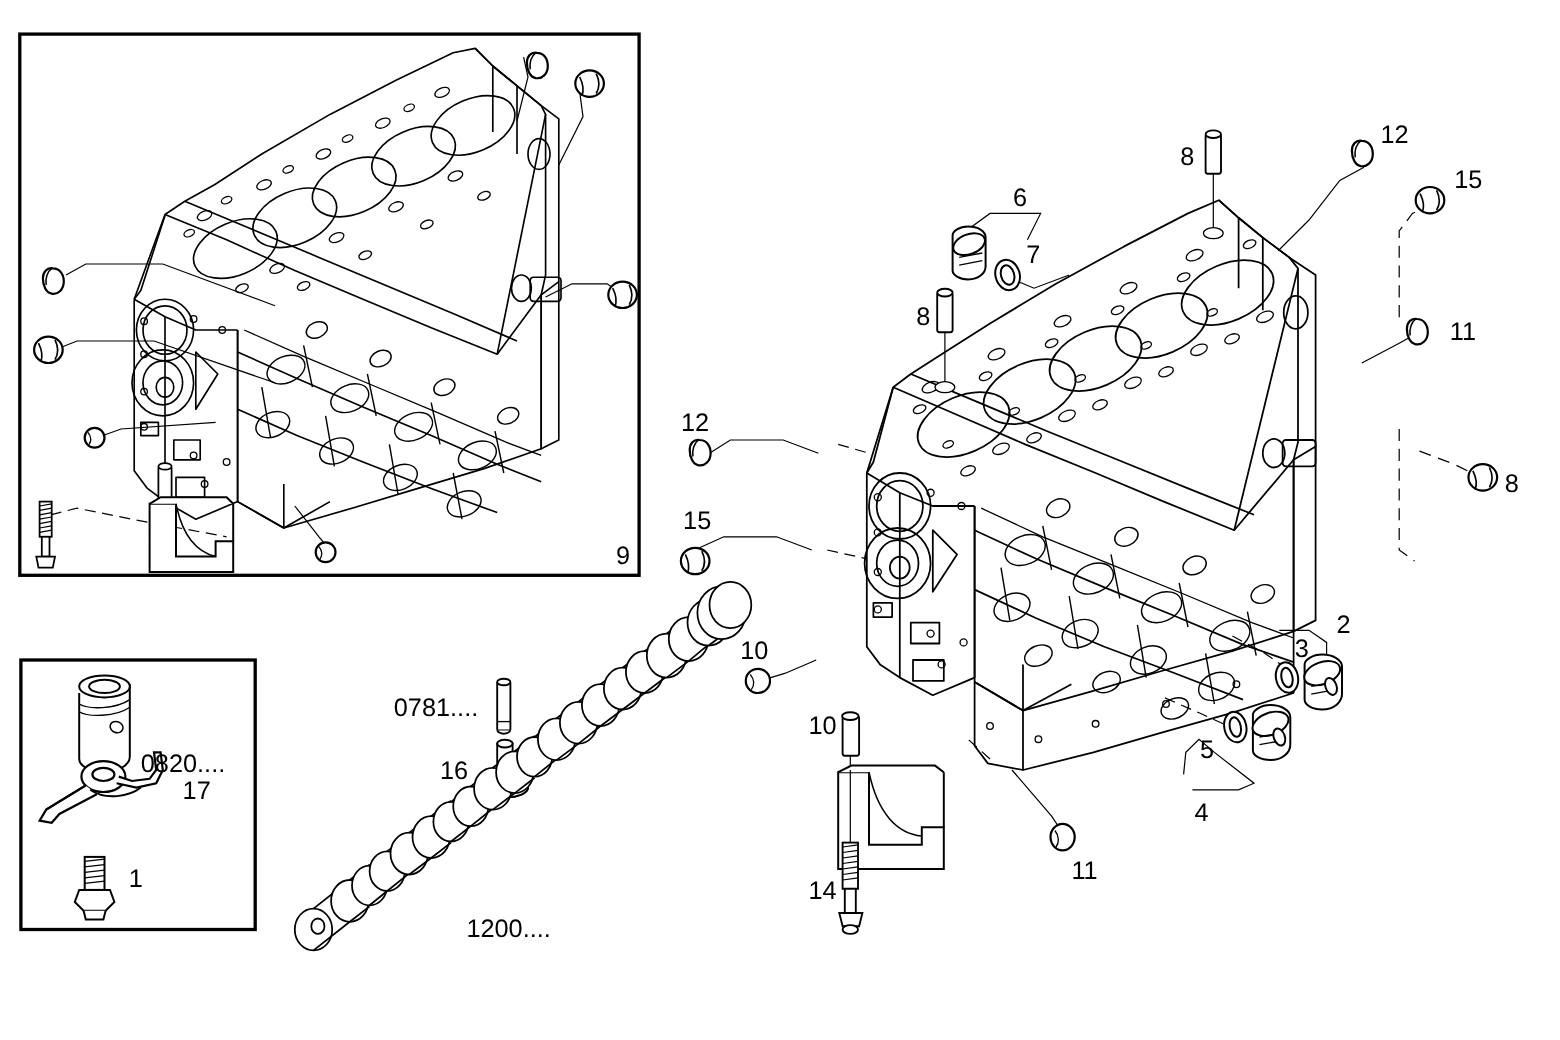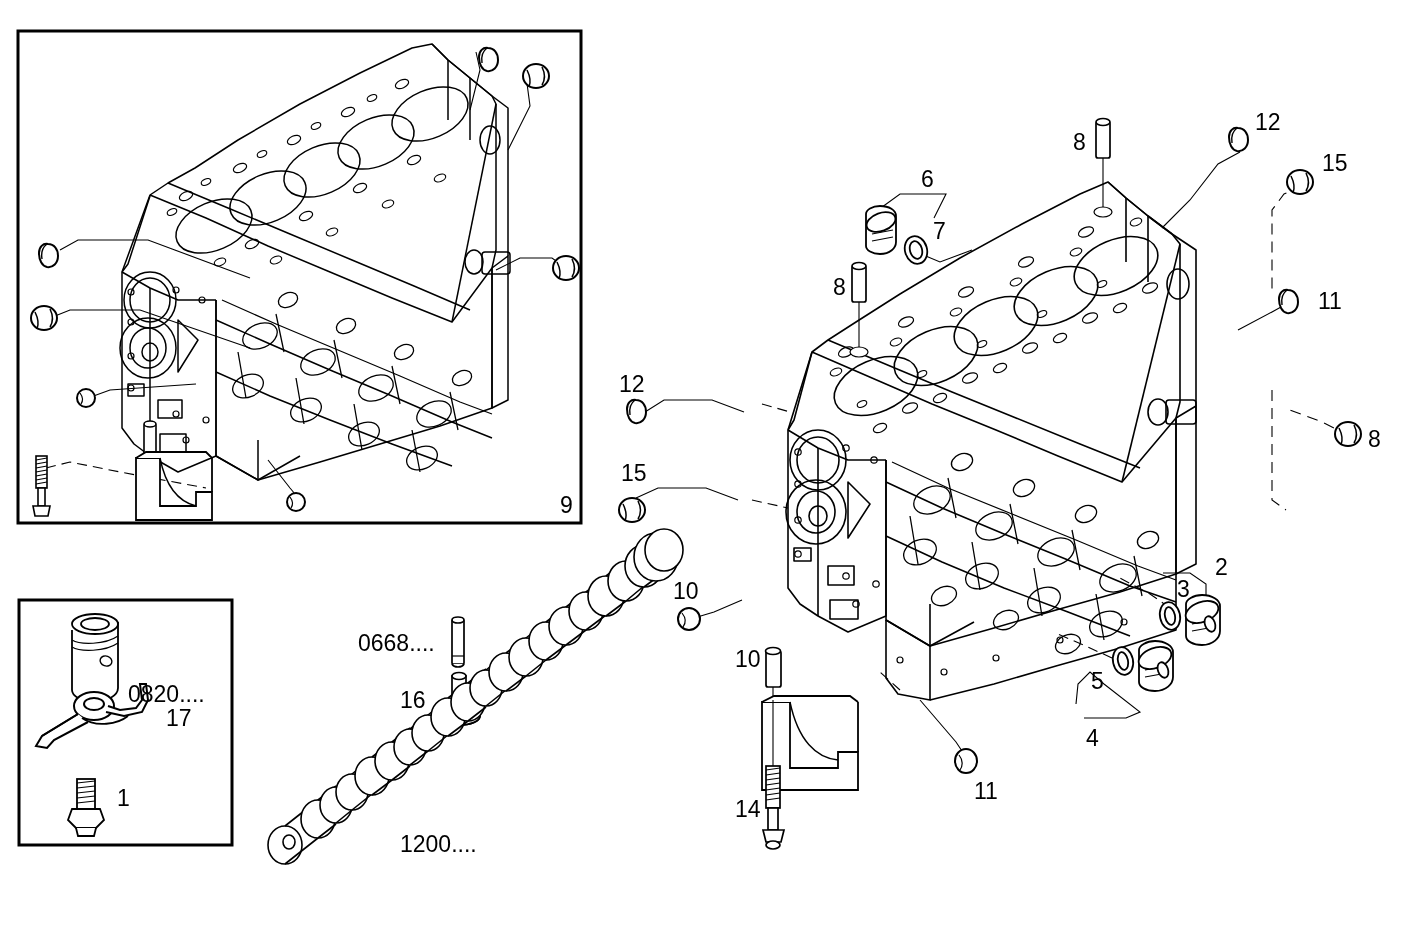--- a/index.html
+++ b/index.html
@@ -549,23 +549,23 @@
       <ellipse cx="1155" cy="658" rx="17" ry="10" transform="rotate(-20 1155 658)"></ellipse>
       <ellipse cx="1163" cy="670" rx="5" ry="8" transform="rotate(-20 1163 670)"></ellipse>
     </g>
   </g>
 </svg>
 
 <div class="lbl" style="left:128px;top:635px;margin-top:48px;">0820....</div>
 <div class="lbl" style="left:166px;top:707px;">17</div>
 <div class="lbl" style="left:117px;top:787px;">1</div>
 
-<div class="lbl" style="left:358px;top:632px;">0668....</div>
+<div class="lbl" style="left:358px;top:632px;">0781....</div>
 <div class="lbl" style="left:400px;top:689px;">16</div>
-<div class="lbl" style="left:400px;top:833px;">1200....</div>
+<div class="lbl" style="left:424px;top:833px;">1200....</div>
 
 <div class="lbl" style="left:1073px;top:131px;">8</div>
 <div class="lbl" style="left:1255px;top:111px;">12</div>
 <div class="lbl" style="left:1322px;top:152px;">15</div>
 <div class="lbl" style="left:1318px;top:290px;">11</div>
 <div class="lbl" style="left:1368px;top:428px;">8</div>
 <div class="lbl" style="left:921px;top:168px;">6</div>
 <div class="lbl" style="left:933px;top:220px;">7</div>
 <div class="lbl" style="left:833px;top:276px;">8</div>
 <div class="lbl" style="left:619px;top:373px;">12</div>

